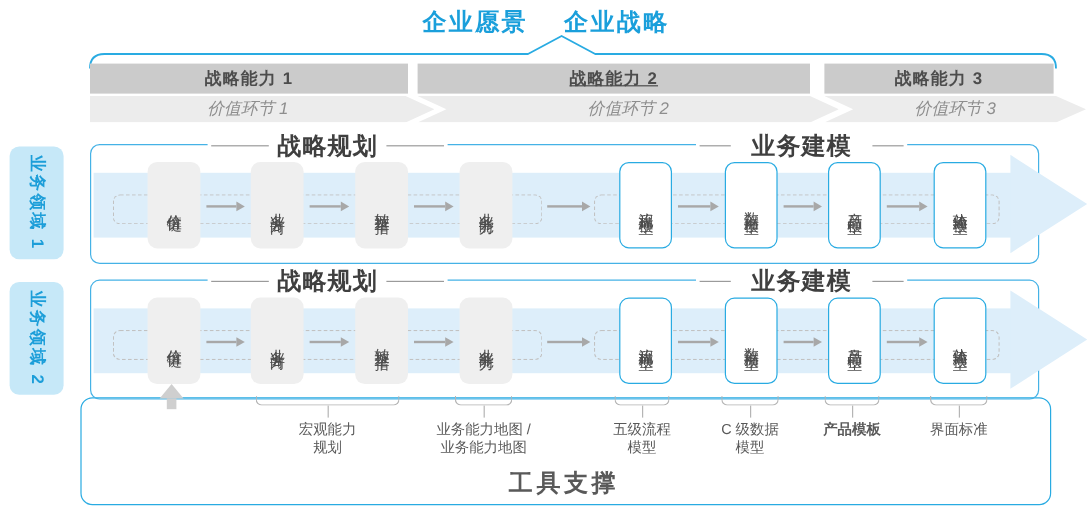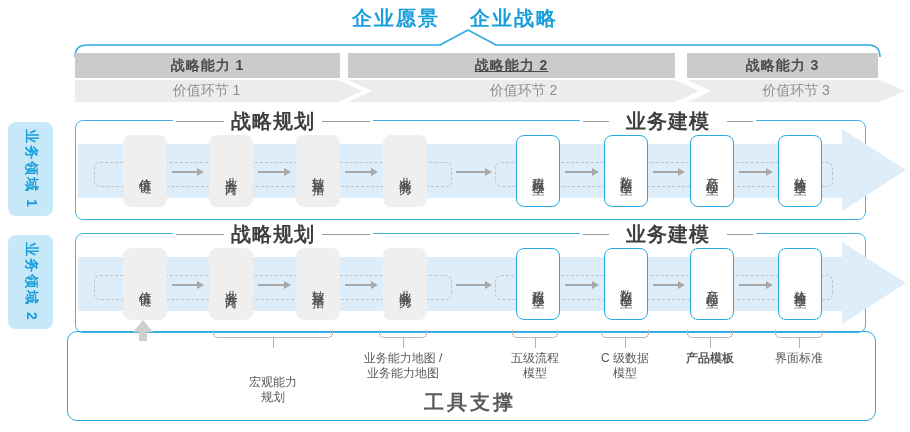--- a/index.html
+++ b/index.html
@@ -4,21 +4,21 @@
 <style>
   html,body{margin:0;padding:0;background:#fff;}
   .stage{position:relative;width:910px;height:432px;background:#fff;overflow:hidden;
          font-family:"Liberation Sans","DejaVu Sans",sans-serif;}
   .caret-svg{position:absolute;left:0;top:0;}
   .title-row{position:absolute;top:5px;left:0;right:0;display:flex;justify-content:center;gap:30px;
              font-size:20px;font-weight:bold;color:#1a9fdb;letter-spacing:2px;z-index:3;}
   .cap-bar{position:absolute;top:53px;height:25px;background:#cbcbcb;color:#4c4c4c;font-size:14px;
            font-weight:bold;display:flex;align-items:center;justify-content:center;letter-spacing:1px;}
   .val-seg{position:absolute;top:80px;height:22px;background:#ececec;color:#8e8e8e;font-size:14px;
-           display:flex;align-items:center;justify-content:center;box-sizing:border-box;}
+           display:flex;align-items:center;justify-content:center;box-sizing:border-box;font-style:italic;}
   .side-bar{position:absolute;left:8px;width:45px;background:#c6e8f8;border-radius:8px;}
   .side-label{position:absolute;left:50%;top:50%;transform:translate(-50%,-50%) rotate(90deg);
               white-space:nowrap;color:#1c9ed9;font-weight:bold;font-size:14px;letter-spacing:2px;}
   .row{position:absolute;left:75px;width:789px;height:98px;border:1.5px solid #45b2e6;border-radius:8px;z-index:2;}
   .band{position:absolute;left:2px;top:23px;width:765px;height:54px;background:#ddeefa;}
   .band-head{position:absolute;left:766px;top:8px;width:0;height:0;border-top:41px solid transparent;
              border-bottom:41px solid transparent;border-left:64px solid #ddeefa;}
   .dash-strip{position:absolute;top:41px;height:23px;border:1px dashed #c2c2c2;border-radius:6px;}
   .row-header{position:absolute;top:-11px;height:22px;display:flex;align-items:center;background:#fff;
               padding:0 3px;transform:translateX(-50%);white-space:nowrap;}
@@ -215,21 +215,21 @@
         <div class="fa-line"></div>
         <div class="fa-head"></div>
       </div>
       <div class="flow-arrow" style="left: 663px; width: 34px;">
         <div class="fa-line"></div>
         <div class="fa-head"></div>
       </div>
     </div>
     <div class="brace" style="left: 213px; width: 120px;"></div>
     <div class="brace-stem" style="left: 273px;"></div>
-    <div class="annot-label" style="left: 273px; margin-top: 24px;">
+    <div class="annot-label" style="left: 273px;">
       <div>宏观能力</div>
       <div>规划</div>
     </div>
     <div class="brace" style="left: 379px; width: 48px;"></div>
     <div class="brace-stem" style="left: 403px;"></div>
     <div class="annot-label" style="left: 403px;">
       <div>业务能力地图 /</div>
       <div>业务能力地图</div>
     </div>
     <div class="brace" style="left: 512px; width: 46px;"></div>

